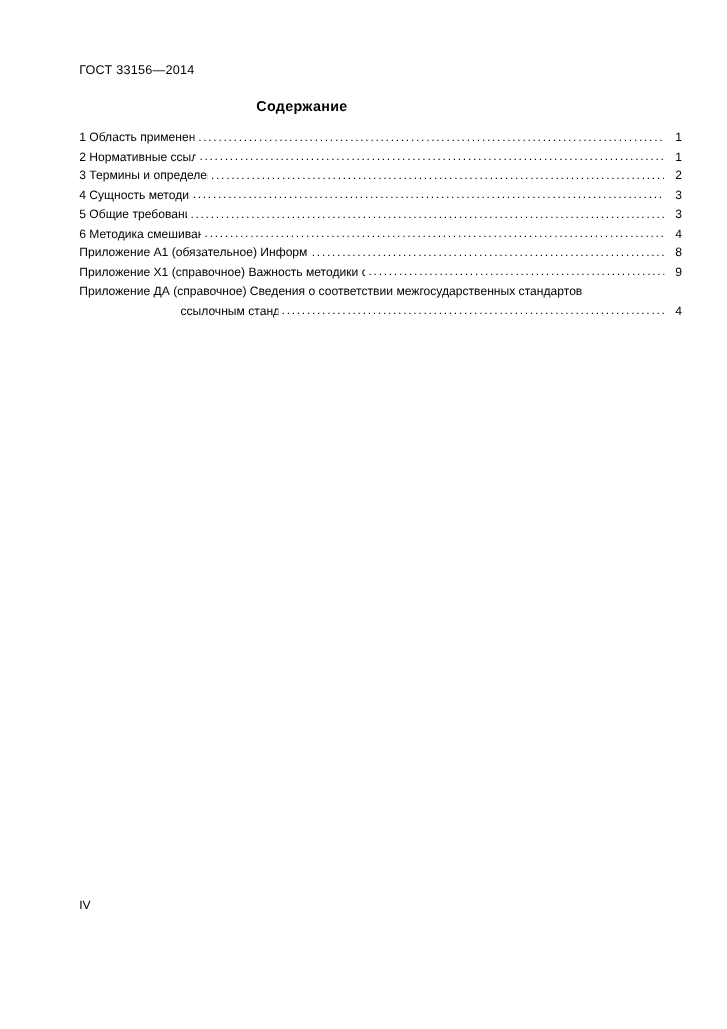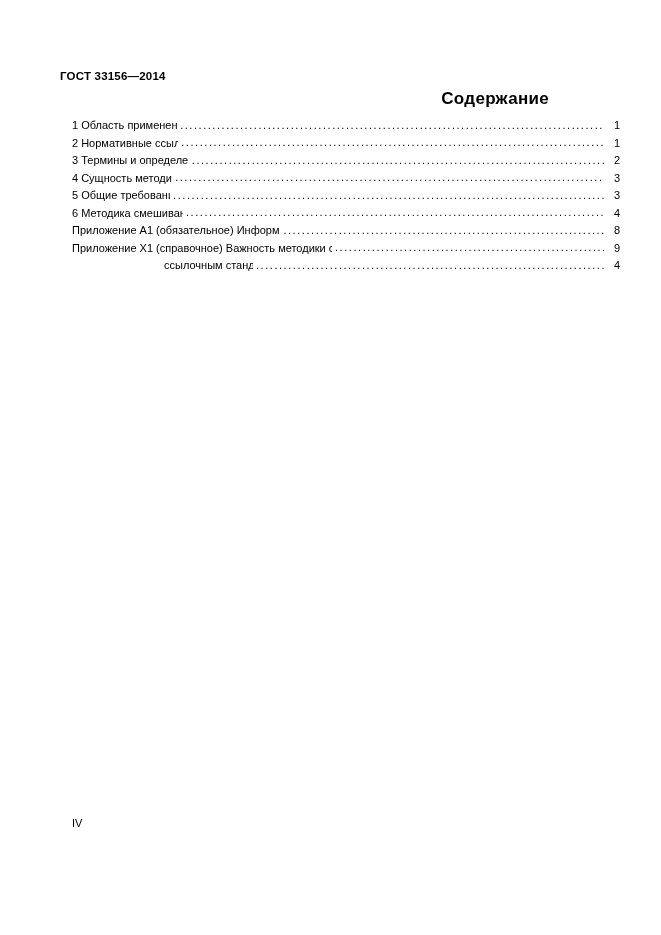--- a/index.html
+++ b/index.html
@@ -17,34 +17,33 @@
   }
   .page {
     position: absolute;
     left: 0; top: 0;
     width: 661px;
     height: 935px;
     background: #fff;
   }
   .header-std {
     position: absolute;
-    left: 60px;
+    left: 72px;
     top: 58px;
     font-size: 11.5px;
-    font-weight: bold;
+    font-weight: normal;
     letter-spacing: 0.2px;
-    margin-top: 12px;
   }
   .toc-title {
     position: absolute;
     left: 0;
     top: 89px;
     width: 549px;
-    text-align: right;
-    font-size: 17px;
+    text-align: center;
+    font-size: 13px;
     font-weight: bold;
     letter-spacing: 0.3px;
   }
   .toc {
     position: absolute;
     left: 72px;
     top: 117px;
     width: 548px;
   }
   .toc-entry {
@@ -147,20 +146,21 @@
       <span class="page-num">8</span>
     </div>
 
     <div class="toc-entry">
       <span class="label">Приложение Х1 (справочное) Важность методики смешивания среднеэтанольных топлив</span>
       <span class="leader">.......................................................................................................</span>
       <span class="page-num">9</span>
     </div>
 
     <div class="toc-entry wrap">
+      <span class="line1">Приложение ДА (справочное) Сведения о соответствии межгосударственных стандартов</span>
       <span class="line2">
         <span class="label">ссылочным стандартам</span>
         <span class="leader">.......................................................................................................</span>
         <span class="page-num">4</span>
       </span>
     </div>
 
   </div>
 
   <div class="footer-page">IV</div>

